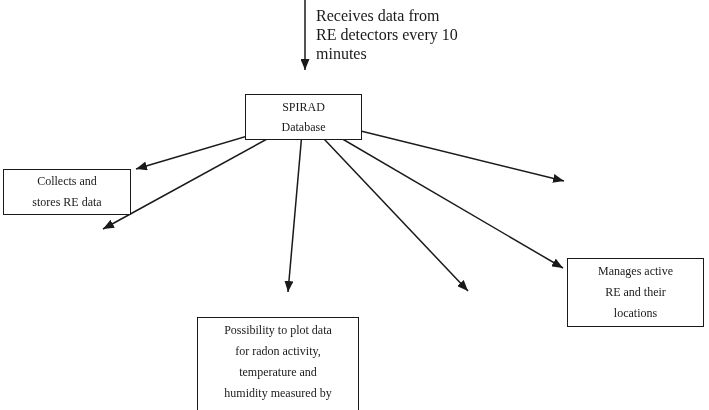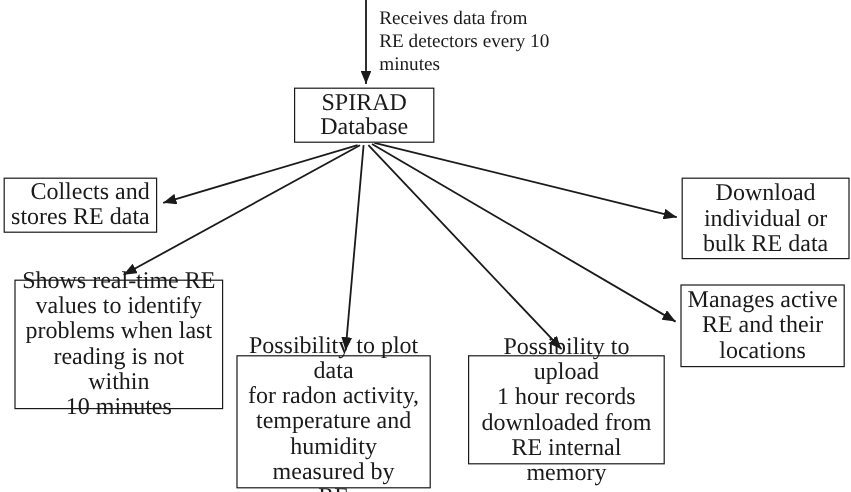--- a/index.html
+++ b/index.html
@@ -27,27 +27,28 @@
   .node{
     position:absolute;
     box-sizing:border-box;
     border:1.6px solid var(--ink);
     background:var(--bg);
     display:flex;
     align-items:center;
     justify-content:center;
     text-align:center;
     white-space:pre-line;
-    font-size:20px;
+    font-size:12px;
     line-height:21px;
     z-index:2;
     padding:2px 4px;
+    margin-top:21px;
   }
   .node-spirad   {left:245px;top:73px; width:117px;height:46px;line-height:20px;}
-  .node-collects {left:3px;  top:148px;width:128px;height:46px;text-align:right;}
+  .node-collects {left:3px;  top:148px;width:128px;height:46px;}
   .node-realtime {left:12px; top:233px;width:174px;height:108px;}
   .node-plot     {left:197px;top:296px;width:162px;height:111px;}
   .node-upload   {left:390px;top:296px;width:164px;height:91px;}
   .node-download {left:568px;top:148px;width:140px;height:68px;}
   .node-manages  {left:567px;top:237px;width:137px;height:69px;}
   .input-label{
     position:absolute;
     left:316px;top:6px;width:176px;
     text-align:left;
     white-space:pre-line;
@@ -79,38 +80,26 @@
   <div class="input-label">Receives data from
 RE detectors every 10
 minutes</div>
 
   <div class="node node-spirad">SPIRAD
 Database</div>
 
   <div class="node node-collects">Collects and
 stores RE data</div>
 
-  <div class="node node-realtime">Shows real-time RE
-values to identify
-problems when last
-reading is not within
-10 minutes</div>
 
   <div class="node node-plot">Possibility to plot data
 for radon activity,
 temperature and
 humidity measured by
 RE</div>
 
-  <div class="node node-upload">Possibility to upload
-1 hour records
-downloaded from
-RE internal memory</div>
 
-  <div class="node node-download">Download
-individual or
-bulk RE data</div>
 
   <div class="node node-manages">Manages active
 RE and their
 locations</div>
 
 </div>
 
 </body></html>

